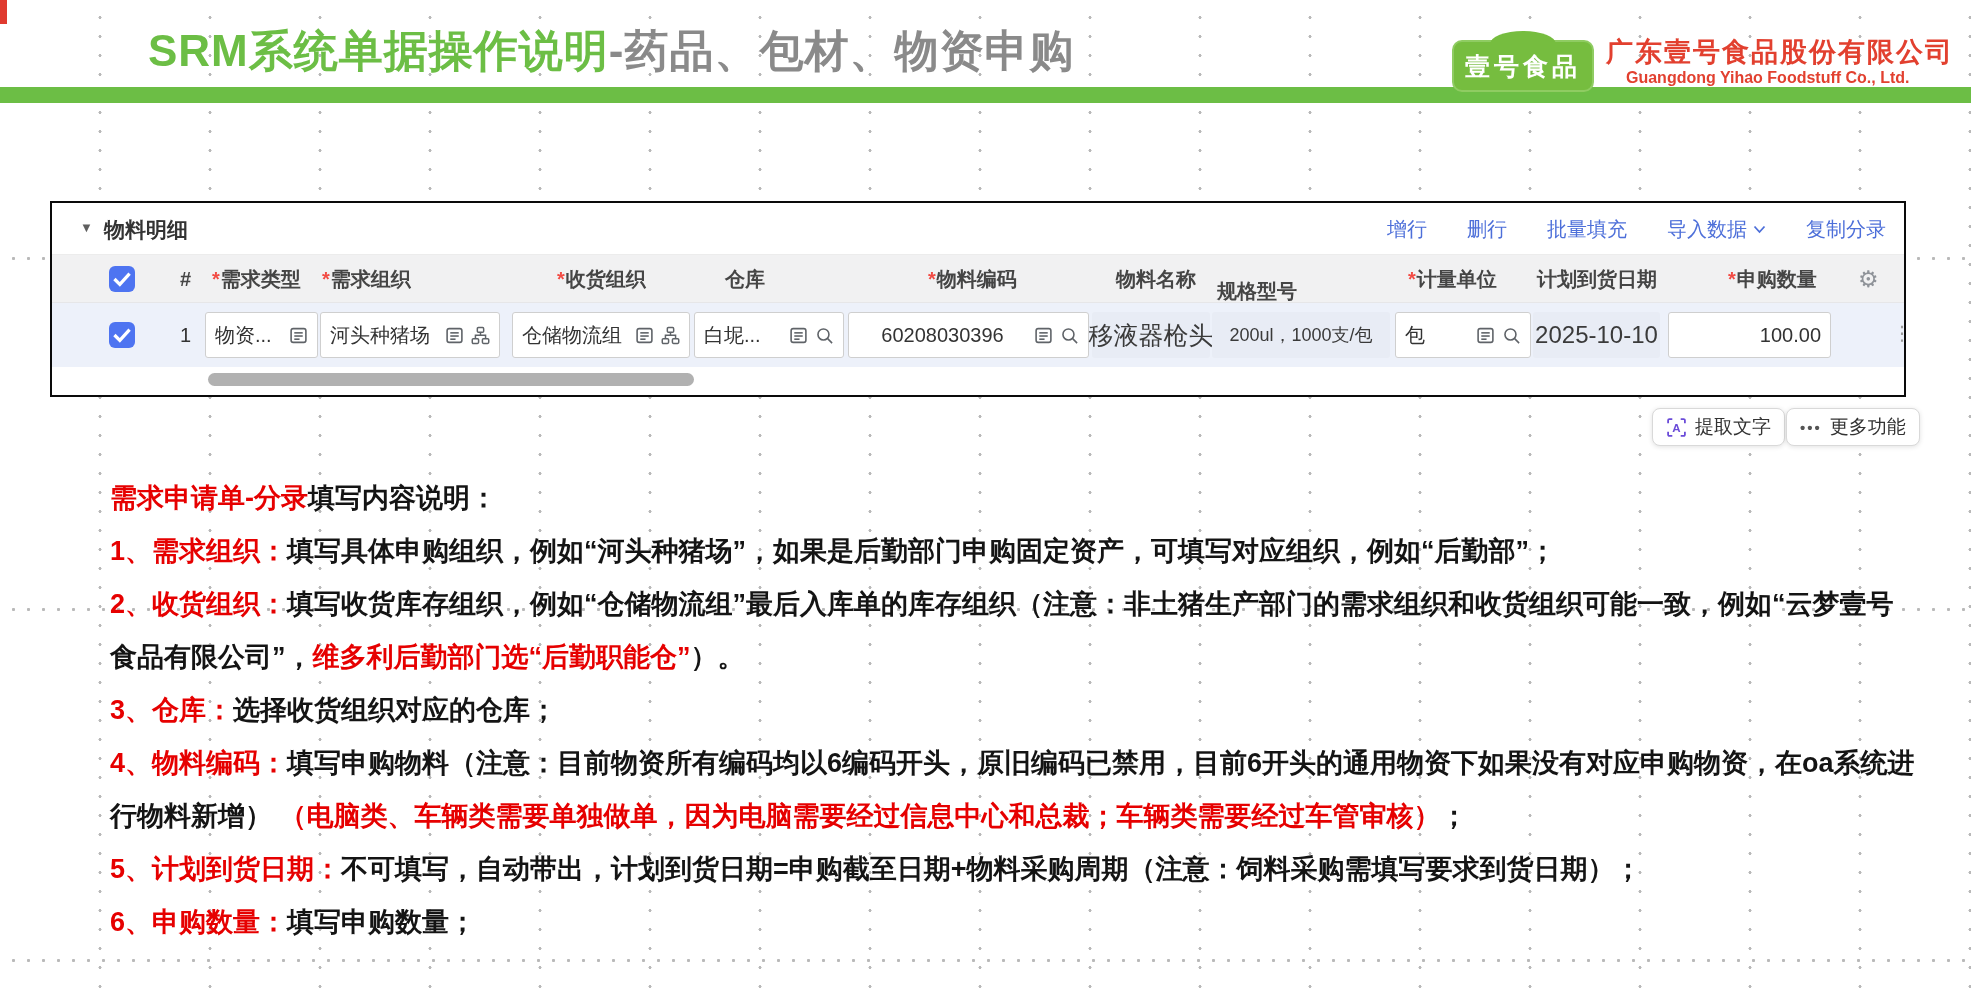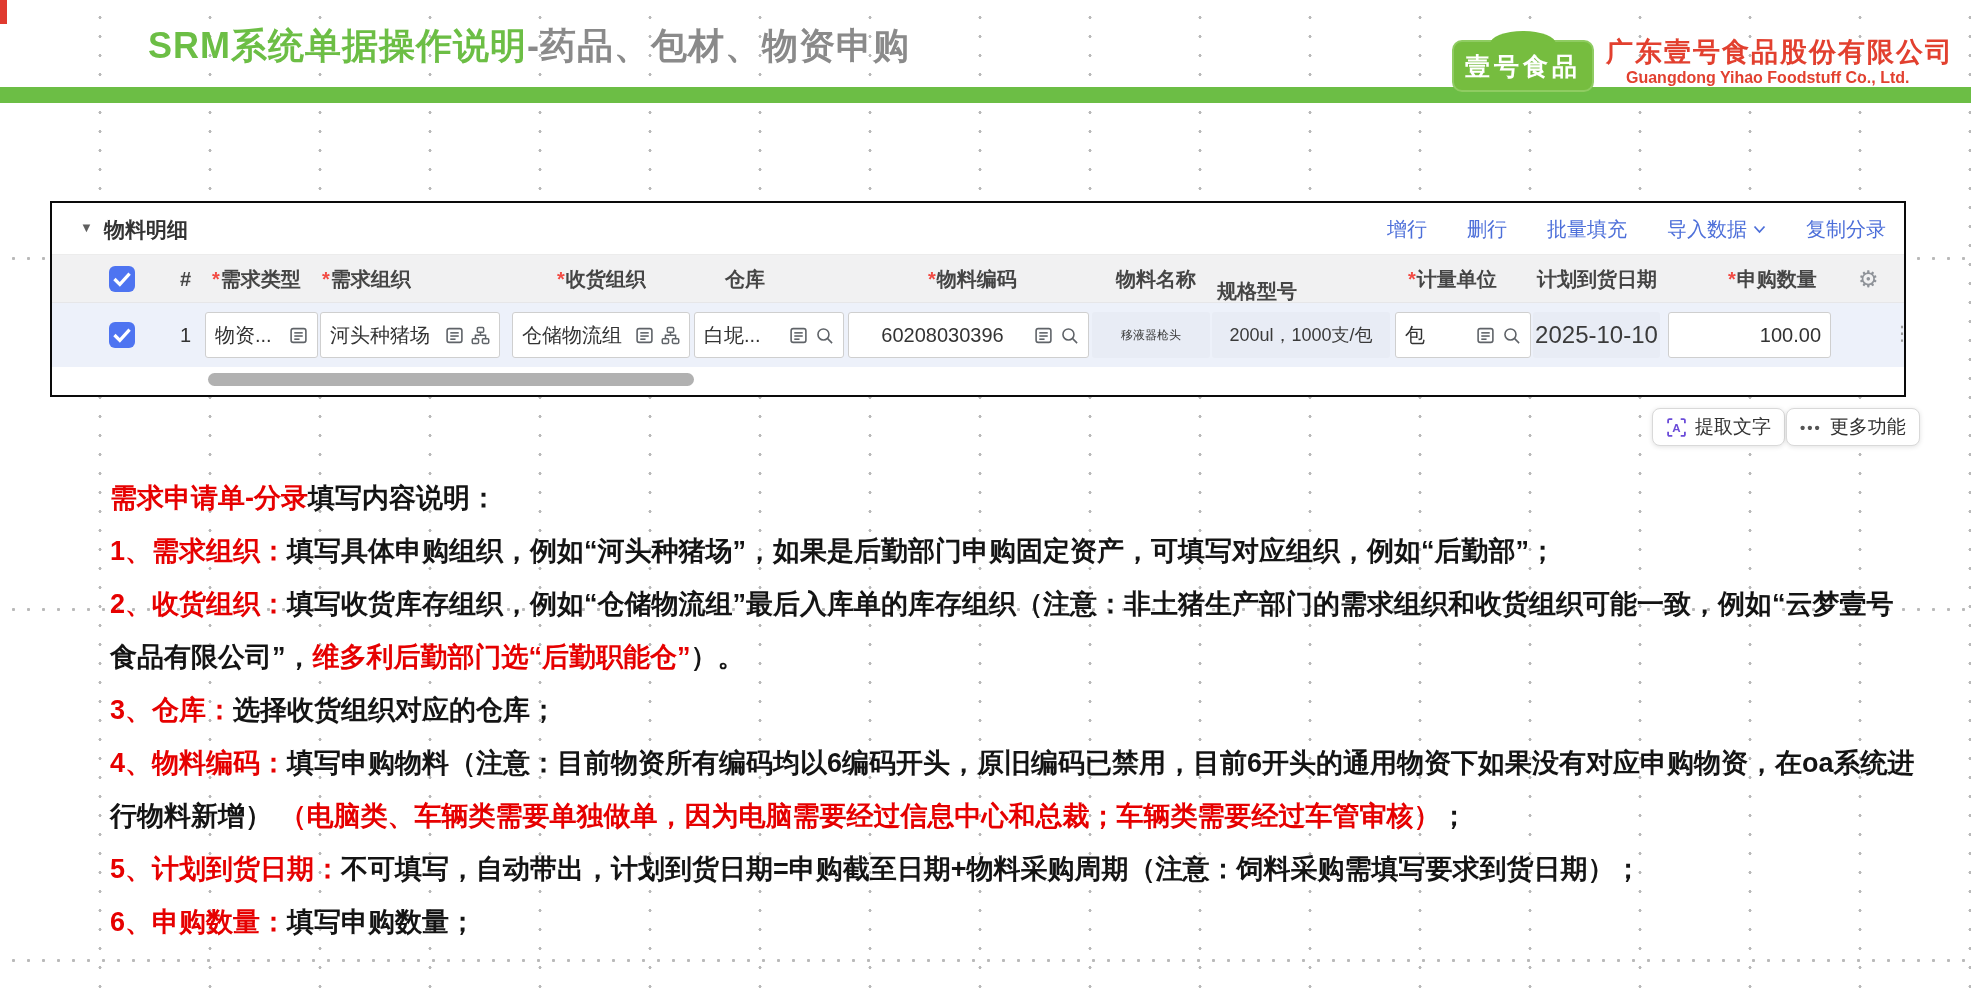--- a/index.html
+++ b/index.html
@@ -10,21 +10,21 @@
     position:relative; width:1971px; height:996px; overflow:hidden; background-color:#ffffff;
     background-image:
       radial-gradient(circle, #b9b9b9 1.3px, rgba(0,0,0,0) 1.8px),
       radial-gradient(circle, #b9b9b9 1.3px, rgba(0,0,0,0) 1.8px);
     background-size: 110px 19px, 15px 351px;
     background-position: 45px 8px, 6px 83px;
   }
 
   
   .corner-mark { position:absolute; left:0; top:0; width:7px; height:24px; background:#e03a2f; }
-  .slide-title { position:absolute; left:148px; top:22px; font-size:36px; font-weight:bold; letter-spacing:1px; white-space:nowrap; }
+  .slide-title { position:absolute; left:148px; top:22px; font-size:44px; font-weight:bold; letter-spacing:1px; white-space:nowrap; }
   .t-green { color:#6cbe45; }
   .t-gray  { color:#8a8a8a; }
   .green-bar { position:absolute; left:0; top:87px; width:100%; height:16px; background:#6cbe45; }
 
   .logo-badge { position:absolute; left:1452px; top:40px; width:142px; height:52px; background:#76bd3f;
     border-radius:10px; border:2px solid #8fcc62; }
   .logo-badge::before { content:""; position:absolute; top:-11px; left:50%; transform:translateX(-50%);
     width:66px; height:26px; background:#76bd3f; border-radius:50% 50% 0 0; }
   .logo-text { position:absolute; left:0; top:0; width:100%; height:100%; display:flex; align-items:center; justify-content:center;
     color:#fff; font-size:25px; font-weight:bold; letter-spacing:4px;text-align:center; }
@@ -49,21 +49,21 @@
 
   .data-row { position:absolute; left:0; top:100px; width:100%; height:64px; background:#edf1fa; }
   .checkbox { position:absolute; left:57px; width:26px; height:26px; background:#4e74f1; border-radius:6px; cursor:pointer; }
   .cb-hdr { top:11px; } .cb-row { top:19px; }
   .row-idx { position:absolute; left:128px; top:0; height:64px; display:flex; align-items:center; font-size:20px; color:#333; }
 
   .cell { position:absolute; top:9px; height:46px; display:flex; align-items:center; gap:7px; padding:0 9px;
     font-size:20px; color:#333; background:#fff; border:1px solid #cfcfcf; border-radius:3px; white-space:nowrap; cursor:text; }
   .cell .txt { overflow:hidden; text-overflow:ellipsis; flex:1 1 auto; }
   .cell-ro { position:absolute; top:9px; height:46px; display:flex; align-items:center; justify-content:center;
-    font-size:12px; color:#3a3a3a; background:#e8ecf5; border-radius:3px; white-space:nowrap; }
+    font-size:25px; color:#3a3a3a; background:#e8ecf5; border-radius:3px; white-space:nowrap; }
   .cell-num { justify-content:flex-end; }
   .icon-btn { flex:0 0 auto; display:flex; align-items:center; cursor:pointer; }
   .icon-btn svg { display:block; }
   .row-ellipsis { position:absolute; left:1840px; top:18px; font-size:20px; color:#9a9a9a; letter-spacing:0; }
 
   .scroll-track { position:absolute; left:0; top:170px; width:100%; height:14px; }
   .scroll-thumb { position:absolute; left:156px; top:0; width:486px; height:13px; background:#b1b1b1; border-radius:7px; cursor:pointer; }
 
   
   .float-btn { position:absolute; top:408px; height:38px; background:#fff; border:1px solid #d9d9d9; border-radius:8px;

